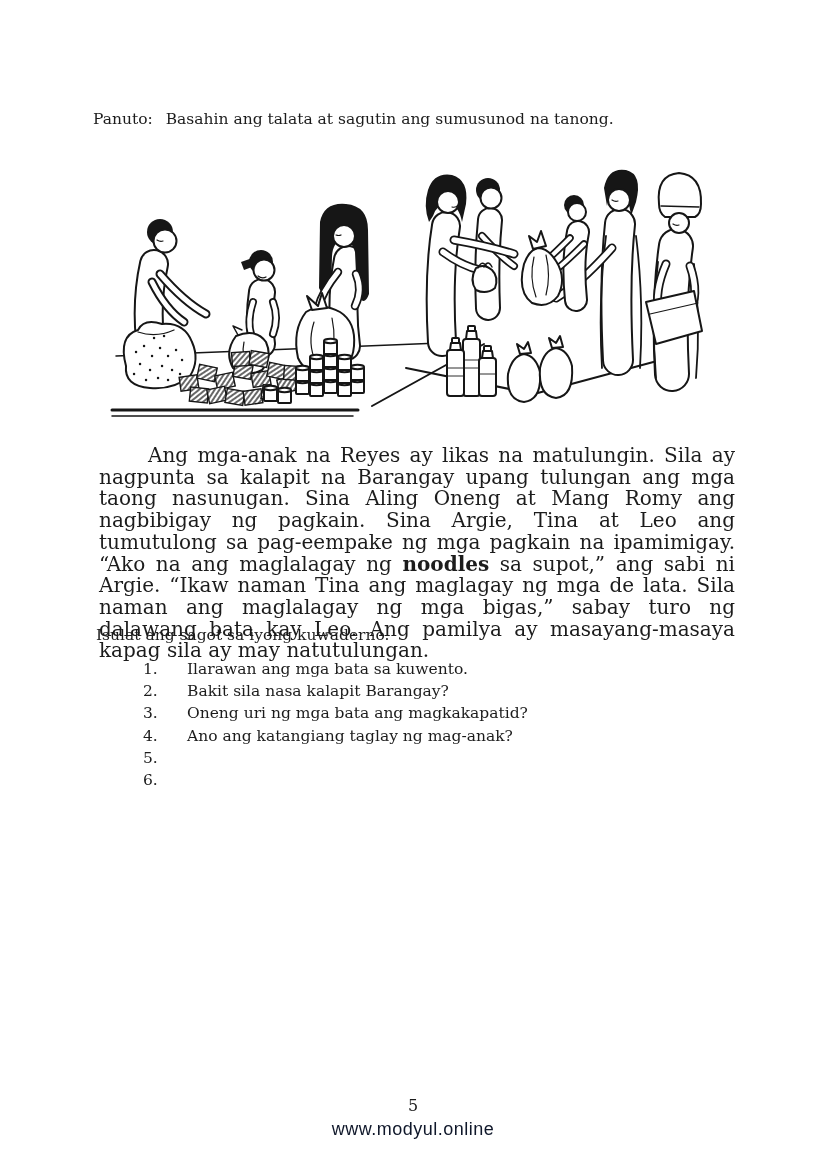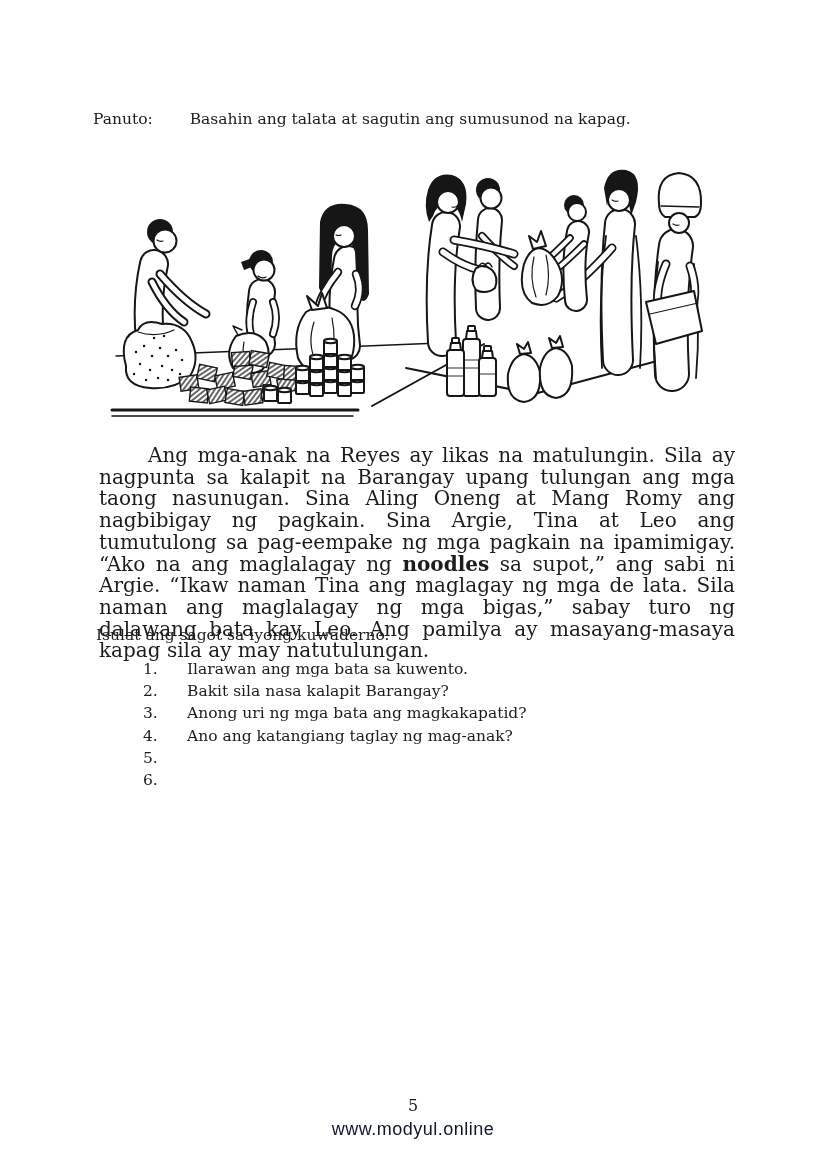--- a/index.html
+++ b/index.html
@@ -1,21 +1,21 @@
 <!DOCTYPE html>
 <html><head>
 <meta charset="utf-8">
 <style>
   html,body{margin:0;padding:0;background:#fff;}
   .page{
     position:relative;width:826px;height:1169px;margin:0 auto;background:#fff;
     font-family:"DejaVu Serif","Liberation Serif",serif;color:#1c1c1c;overflow:hidden;
   }
   .panuto{position:absolute;left:93px;top:110px;font-size:15.5px;white-space:nowrap;}
-  .panuto-label{margin-right:37px;}
+  .panuto-label{margin-right:13px;}
   .illus{position:absolute;left:110px;top:160px;width:622px;height:268px;}
   .story{
     position:absolute;left:96px;top:442px;width:636px;margin:3px;
     font-size:20px;line-height:21.7px;text-align:justify;text-indent:49px;
   }
   .answer-instruction{position:absolute;left:96px;top:626px;margin:0;font-size:15.5px;}
   .questions{position:absolute;left:143px;top:658px;width:592px;font-size:15.5px;}
   .q-row{display:flex;align-items:flex-start;line-height:22.2px;}
   .q-num{width:21px;flex:none;}
   .q-text{margin-left:23px;max-width:505px;}
@@ -30,21 +30,21 @@
   .bk{fill:#161616;stroke:none;}
   .tB{fill:none;stroke:#161616;stroke-linecap:round;}
   .tW{fill:none;stroke:#fff;stroke-linecap:round;}
 </style>
 </head>
 <body>
 
 <div class="page">
 
   <div class="panuto">
-    <span class="panuto-label">Panuto:</span><span class="panuto-text">Basahin ang talata at sagutin ang sumusunod na kapag.</span>
+    <span class="panuto-label">Panuto:</span><span class="panuto-text">Basahin ang talata at sagutin ang sumusunod na tanong.</span>
   </div>
 
   <div class="illus">
     <svg width="622" height="268" viewBox="0 0 622 268" xmlns="http://www.w3.org/2000/svg">
       <defs>
         <pattern id="hatch" patternUnits="userSpaceOnUse" width="4" height="4" patternTransform="rotate(45)">
           <rect width="4" height="4" fill="#fff"></rect>
           <line x1="1" y1="0" x2="1" y2="4" stroke="#161616" stroke-width="1.3"></line>
         </pattern>
       </defs>
@@ -278,21 +278,21 @@
     <div class="q-row">
       <span class="q-num">1.</span>
       <span class="q-text">Ilarawan ang mga bata sa kuwento.</span>
     </div>
     <div class="q-row">
       <span class="q-num">2.</span>
       <span class="q-text">Bakit sila nasa kalapit Barangay?</span>
     </div>
     <div class="q-row">
       <span class="q-num">3.</span>
-      <span class="q-text">Anong uri ng mga bata ang magkakapatid?</span>
+      <span class="q-text">Oneng uri ng mga bata ang magkakapatid?</span>
     </div>
     <div class="q-row">
       <span class="q-num">4.</span>
       <span class="q-text">Ano ang katangiang taglay ng mag-anak?</span>
     </div>
     <div class="q-row">
       <span class="q-num">5.</span>
     </div>
     <div class="q-row">
       <span class="q-num">6.</span>

